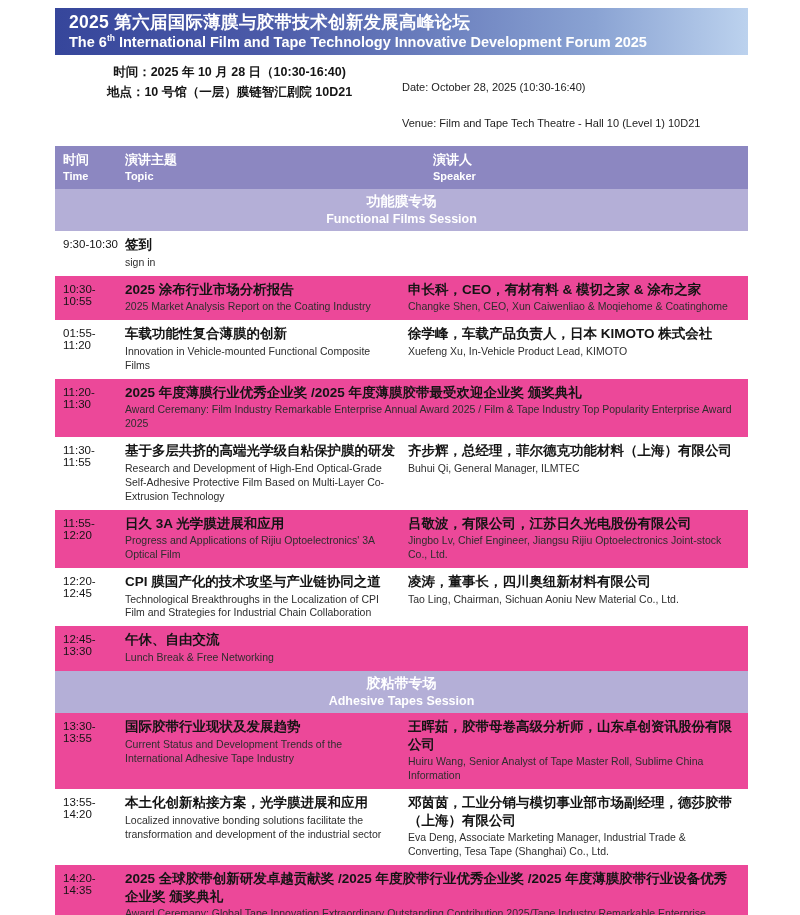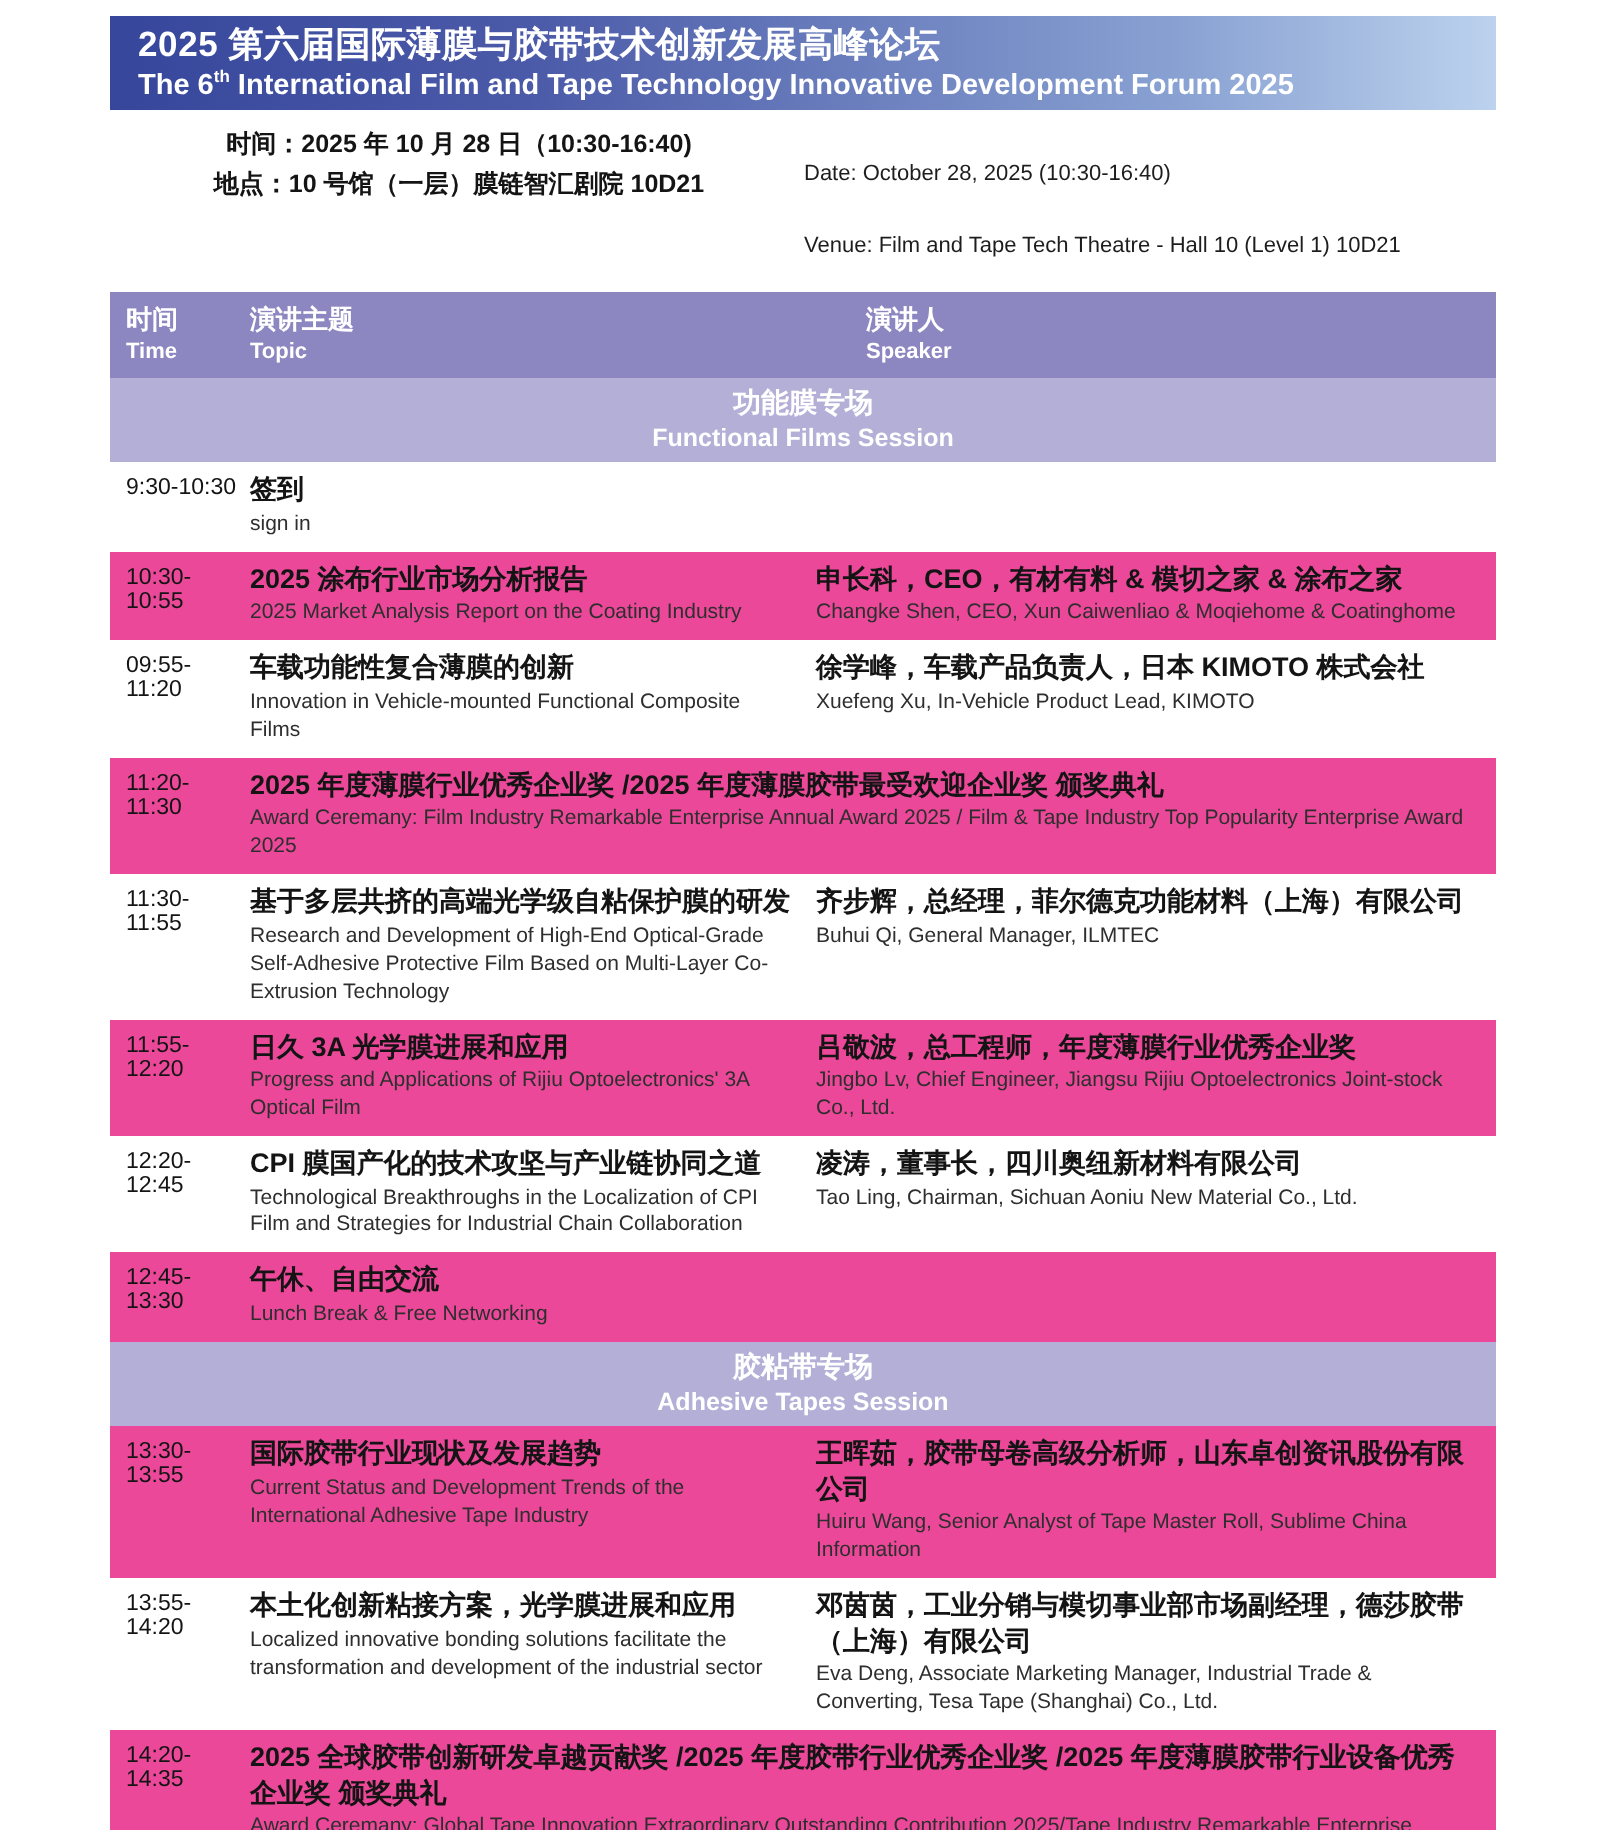--- a/index.html
+++ b/index.html
@@ -100,21 +100,21 @@
     <div class="cell-topic">
       <div class="zh">2025 涂布行业市场分析报告</div>
       <div class="en">2025 Market Analysis Report on the Coating Industry</div>
     </div>
     <div class="cell-speaker">
       <div class="zh">申长科，CEO，有材有料 &amp; 模切之家 &amp; 涂布之家</div>
       <div class="en">Changke Shen, CEO, Xun Caiwenliao &amp; Moqiehome &amp; Coatinghome</div>
     </div>
   </div>
         <div class="row">
-    <div class="cell-time">09:55-11:20</div>
+    <div class="cell-time">01:55-11:20</div>
     <div class="cell-topic">
       <div class="zh">车载功能性复合薄膜的创新</div>
       <div class="en">Innovation in Vehicle-mounted Functional Composite Films</div>
     </div>
     <div class="cell-speaker">
       <div class="zh">徐学峰，车载产品负责人，日本 KIMOTO 株式会社</div>
       <div class="en">Xuefeng Xu, In-Vehicle Product Lead, KIMOTO</div>
     </div>
   </div>
         <div class="row shaded span">
@@ -136,21 +136,21 @@
       <div class="en">Buhui Qi, General Manager, ILMTEC</div>
     </div>
   </div>
         <div class="row shaded">
     <div class="cell-time">11:55-12:20</div>
     <div class="cell-topic">
       <div class="zh">日久 3A 光学膜进展和应用</div>
       <div class="en">Progress and Applications of Rijiu Optoelectronics' 3A Optical Film</div>
     </div>
     <div class="cell-speaker">
-      <div class="zh">吕敬波，总工程师，年度薄膜行业优秀企业奖</div>
+      <div class="zh">吕敬波，有限公司，江苏日久光电股份有限公司</div>
       <div class="en">Jingbo Lv, Chief Engineer, Jiangsu Rijiu Optoelectronics Joint-stock Co., Ltd.</div>
     </div>
   </div>
         <div class="row">
     <div class="cell-time">12:20-12:45</div>
     <div class="cell-topic">
       <div class="zh">CPI 膜国产化的技术攻坚与产业链协同之道</div>
       <div class="en">Technological Breakthroughs in the Localization of CPI Film and Strategies for Industrial Chain Collaboration</div>
     </div>
     <div class="cell-speaker">

